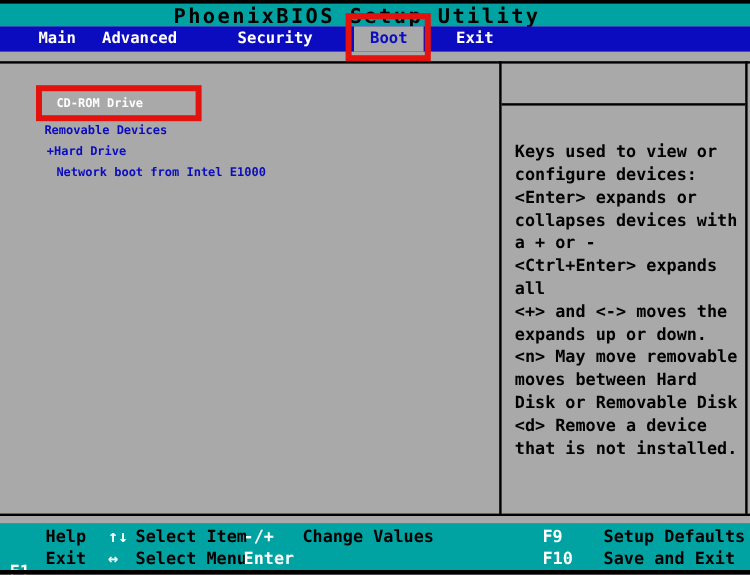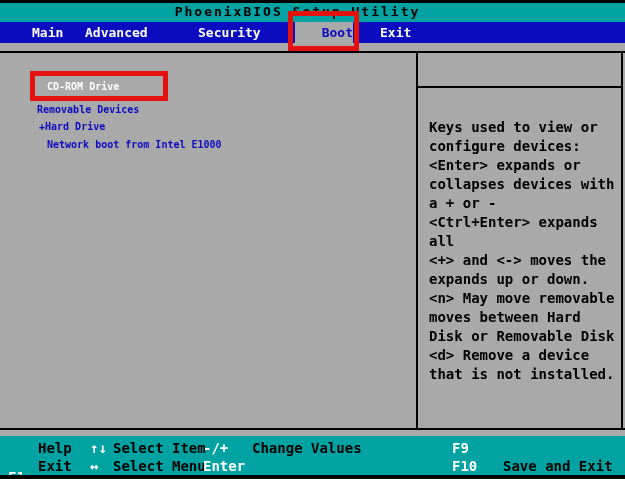--- a/index.html
+++ b/index.html
@@ -9,35 +9,35 @@
     font-family:"DejaVu Sans Mono","Liberation Mono",monospace;
     font-weight:bold;
   }
   
   .titlebar{
     position:absolute;left:0;top:0;width:625px;height:22px;
     background:#00a2a2;border-top:3px solid #000;box-sizing:border-box;
   }
   .title-text{
     position:absolute;left:0;top:1px;width:595px;text-align:center;
-    color:#000;font-size:13px;letter-spacing:2px;white-space:pre;
+    color:#000;font-size:17px;letter-spacing:2px;white-space:pre;
   }
   
   .menubar{position:absolute;left:0;top:22px;width:625px;height:21px;background:#0b0bc0;}
   .menu-item{
     position:absolute;top:0;height:21px;line-height:21px;
     color:#fff;font-size:13px;white-space:pre;
   }
   .menu-main{left:32px;}
   .menu-advanced{left:85px;}
   .menu-security{left:198px;}
   .menu-exit{left:380px;}
   .menu-boot-tab{
     position:absolute;left:295px;top:0;width:58px;height:21px;line-height:21px;
-    background:#a9a9a9;color:#0b0bc0;font-size:13px;text-align:right;
+    background:#a9a9a9;color:#0b0bc0;font-size:13px;text-align:center;
   }
   
   .hline-top{position:absolute;left:0;top:51px;width:625px;height:2px;background:#000;}
   .hline-bottom{position:absolute;left:0;top:428px;width:625px;height:2px;background:#000;}
   .vdivider{position:absolute;left:416px;top:51px;width:2px;height:379px;background:#000;}
   .vright{position:absolute;left:621px;top:51px;width:2px;height:379px;background:#000;}
   .help-sep{position:absolute;left:418px;top:86px;width:203px;height:2px;background:#000;}
   
   .boot-item{
     position:absolute;font-size:10px;line-height:15px;color:#0b0bc0;white-space:pre;
@@ -123,20 +123,21 @@
   <div class="annot annot-cdrom"></div>
 
   <div class="footer">
     <span class="fkey frow0 fc1k">F1</span>
     <span class="flabel frow0 fc1l">Help</span>
     <span class="fkey frow0 fc2k">↑↓</span>
     <span class="flabel frow0 fc2l">Select Item</span>
     <span class="fkey frow0 fc3k">-/+</span>
     <span class="flabel frow0 fc3l">Change Values</span>
     <span class="fkey frow0 fc4k">F9</span>
+    <span class="flabel frow0 fc4l">Setup Defaults</span>
 
     <span class="fkey frow1 fc1k">Esc</span>
     <span class="flabel frow1 fc1l">Exit</span>
     <span class="fkey frow1 fc2k">↔</span>
     <span class="flabel frow1 fc2l">Select Menu</span>
     <span class="fkey frow1 fc3k">Enter</span>
     <span class="fkey frow1 fc4k">F10</span>
     <span class="flabel frow1 fc4l">Save and Exit</span>
   </div>
   <div class="bottomline"></div>

